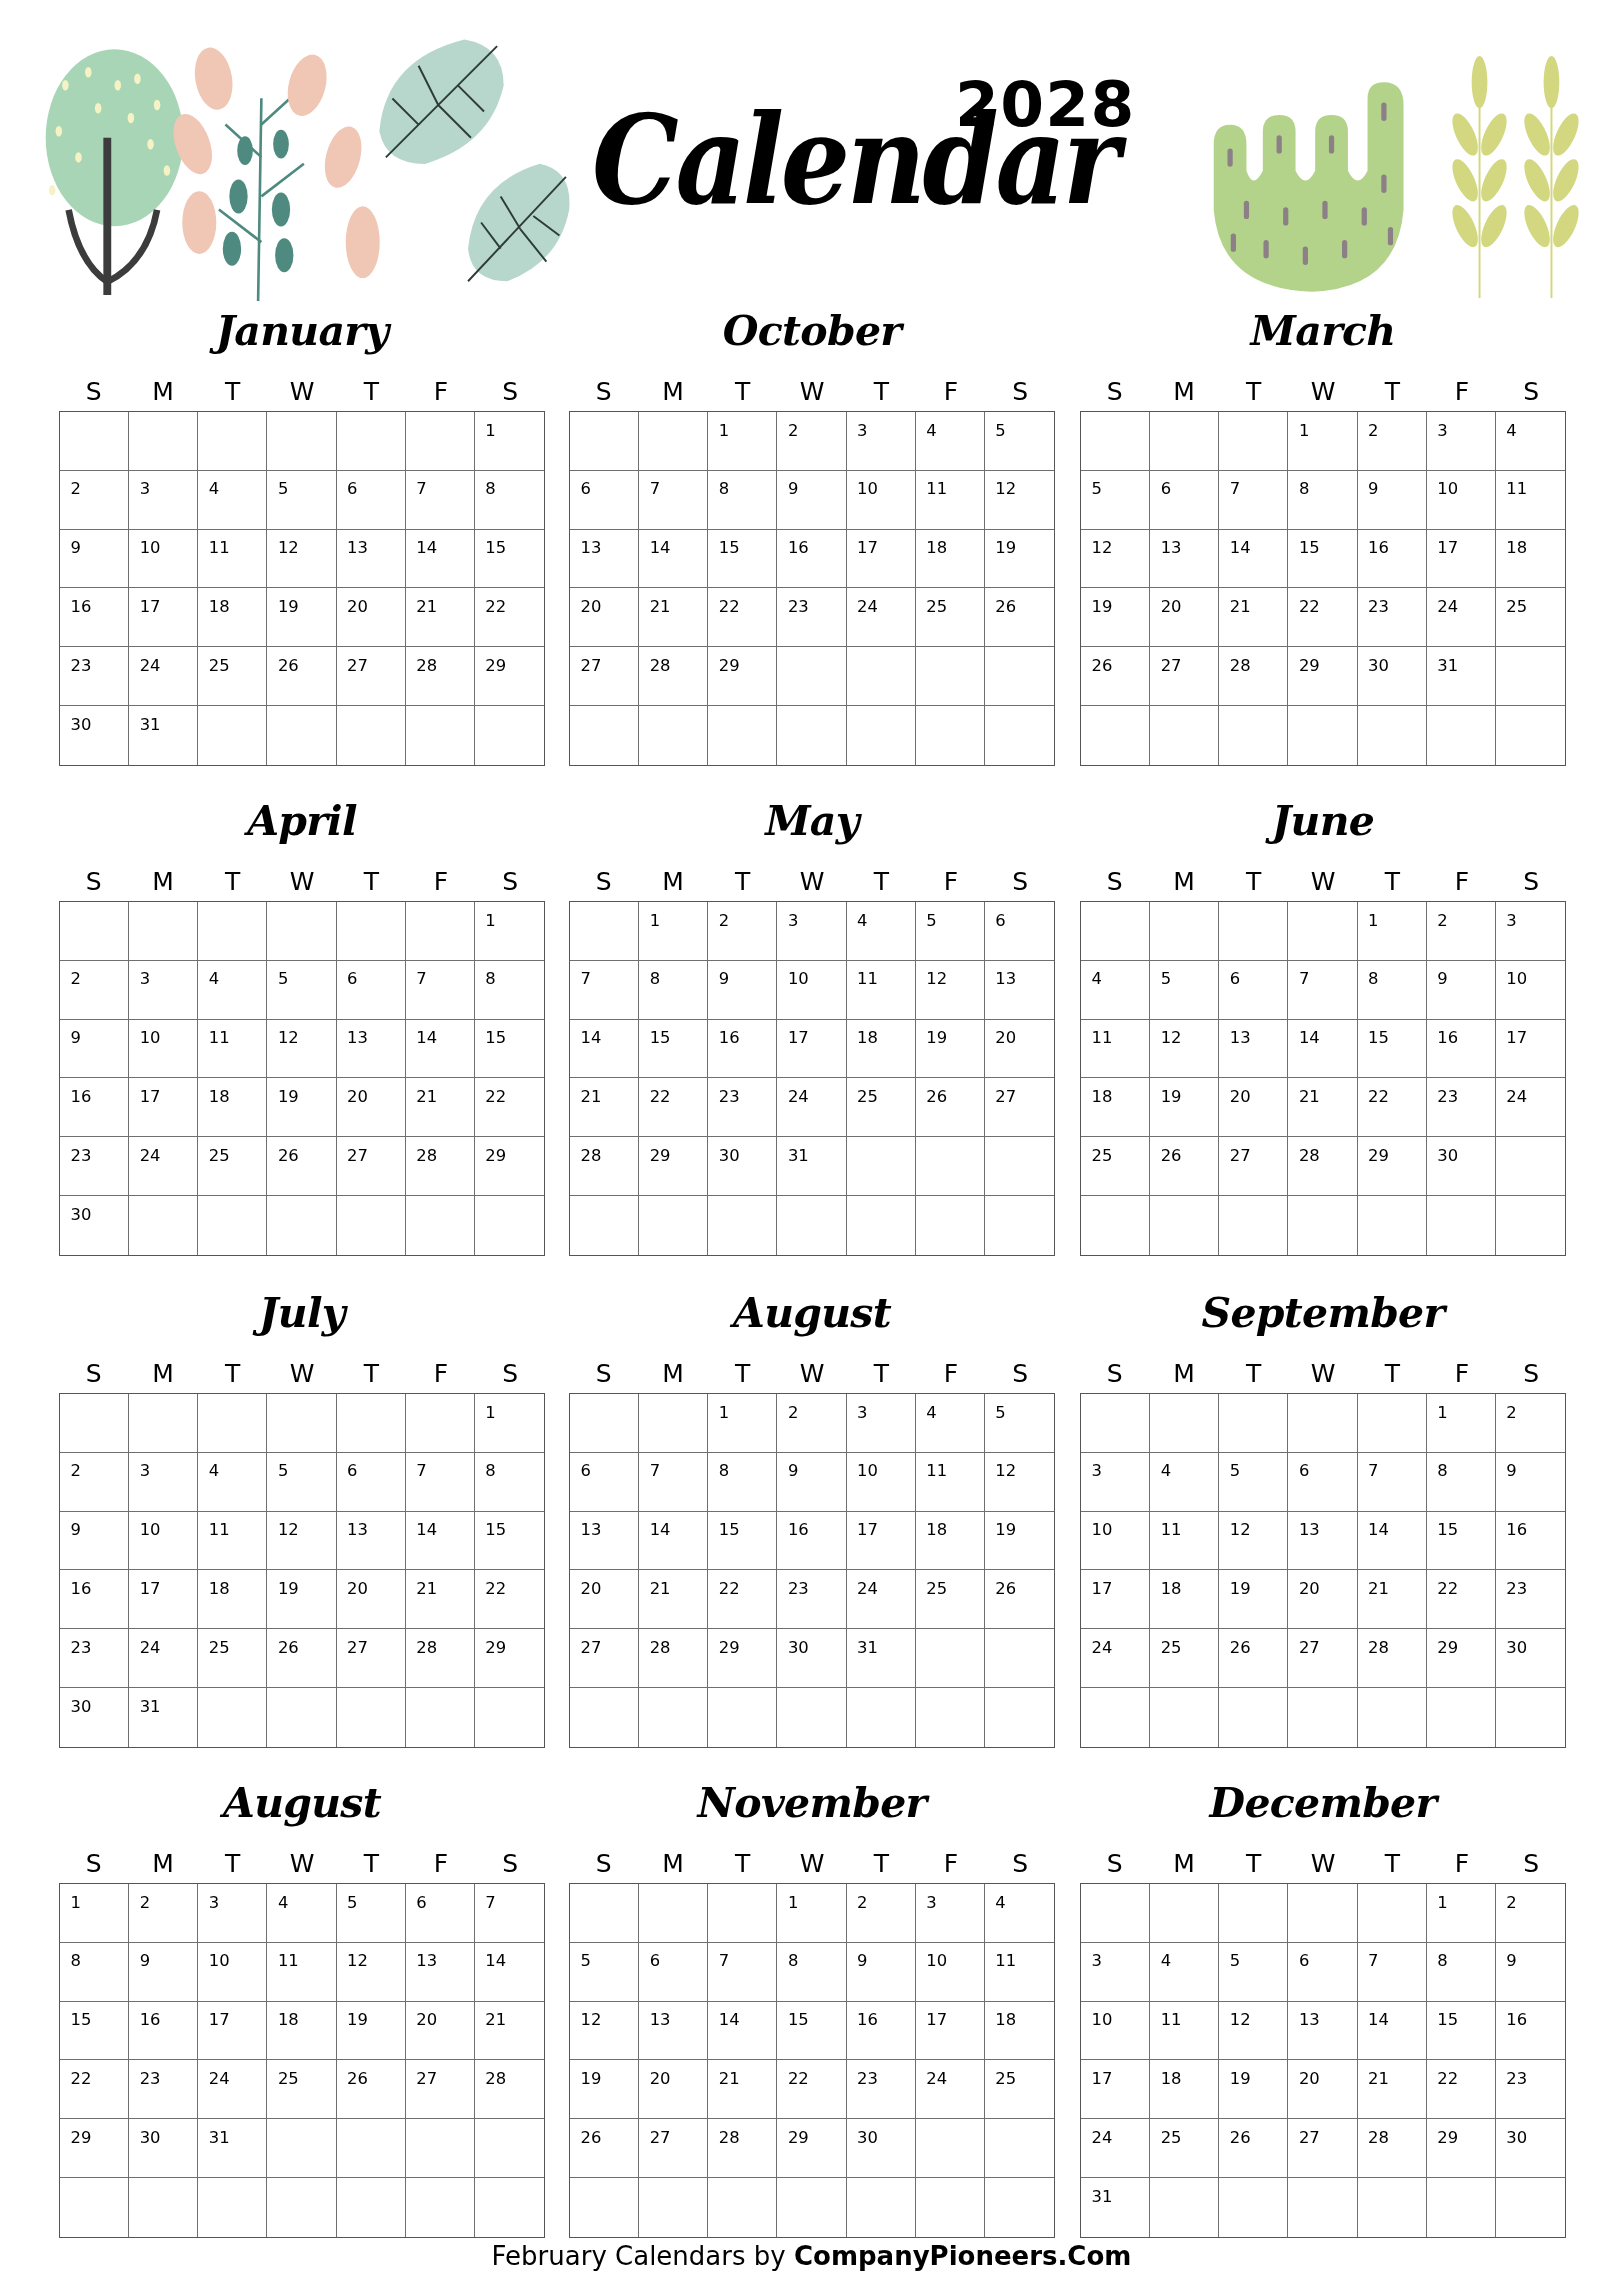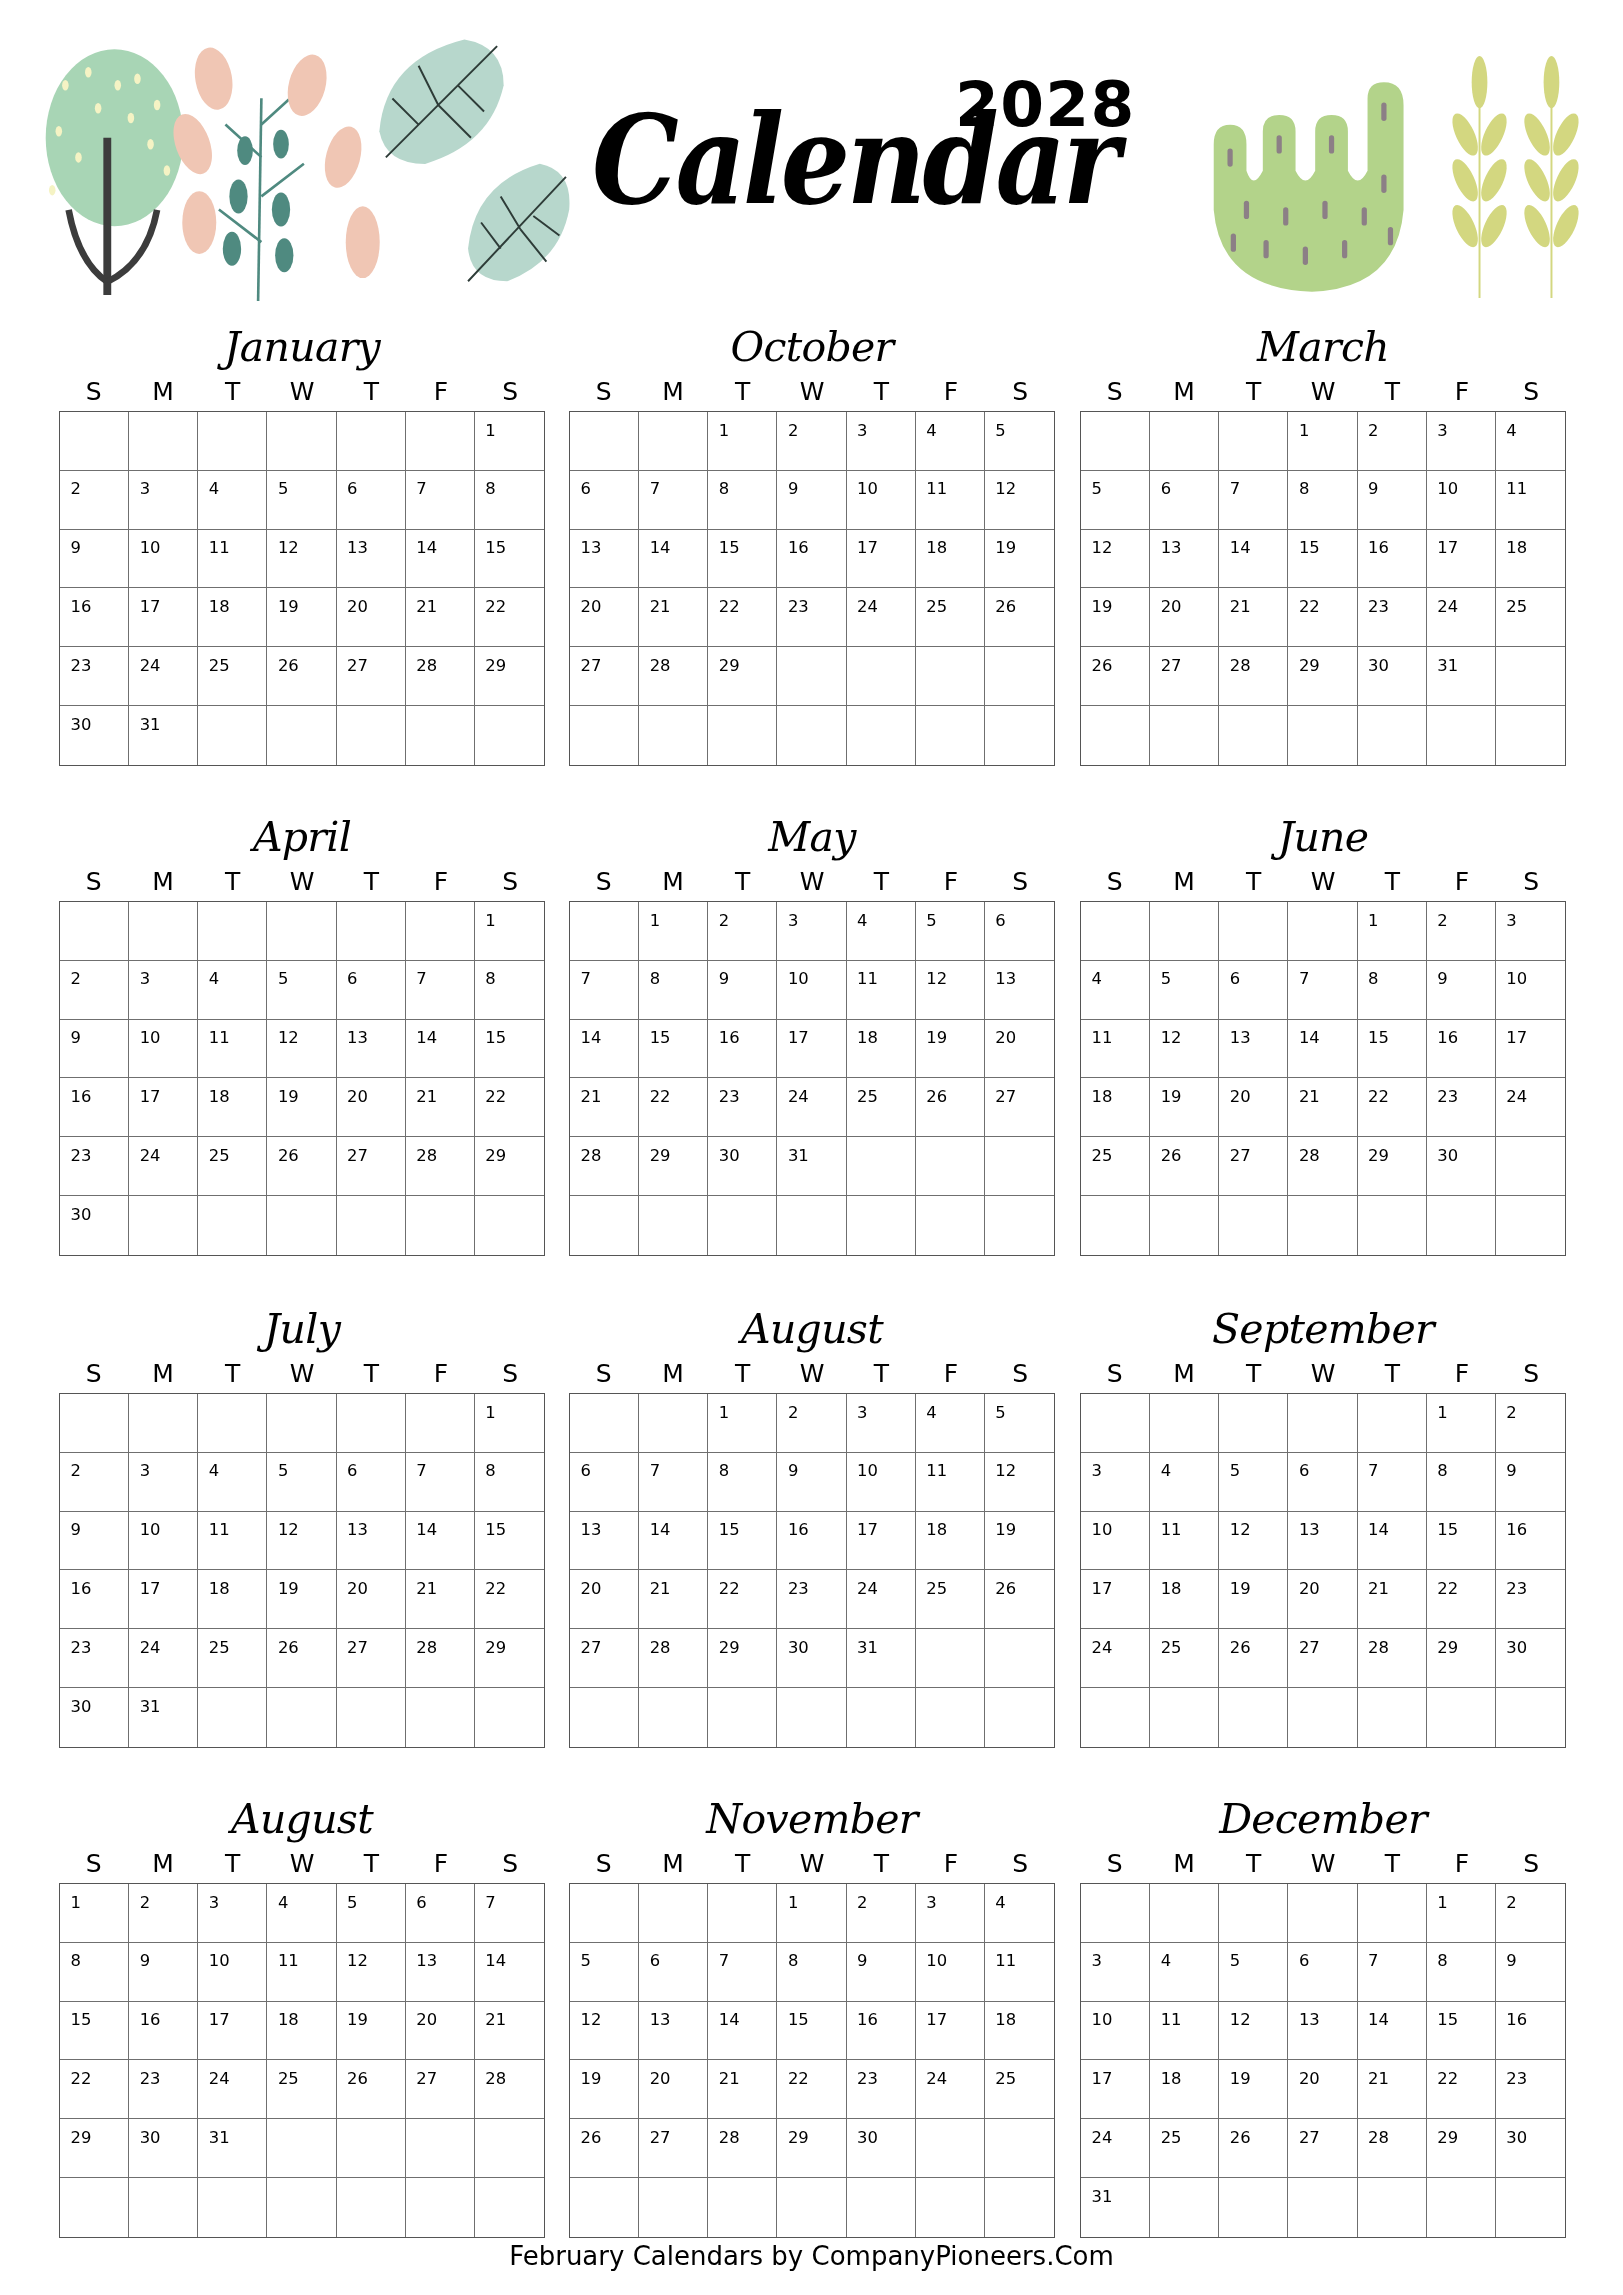--- a/index.html
+++ b/index.html
@@ -18,22 +18,22 @@
     font-size: 124px; line-height: 1; letter-spacing: -3.9px;
     transform: scaleX(0.88); transform-origin: left top;
   }
 
   .month {
     position: absolute; width: 486px;
   }
   .month-name {
     position: absolute; left: 0; width: 486px; top: 0; height: 59px;
     text-align: center;
-    font-family: "DejaVu Serif", serif; font-style: italic; font-weight: normal;
-    font-size: 41px; line-height: 59px; letter-spacing: -0.7px; margin-top: 16px;
+    font-family: "DejaVu Serif", serif; font-style: italic; font-weight: bold;
+    font-size: 41px; line-height: 59px; letter-spacing: -0.7px;
   }
   .dow-row {
     position: absolute; left: 0; top: 71px; width: 486px; height: 37px;
     display: grid; grid-template-columns: repeat(7, 1fr);
   }
   .dow {
     text-align: center; font-family: "DejaVu Sans", sans-serif;
     font-size: 25px; line-height: 37px; font-weight: normal;
   }
   .grid {
@@ -49,21 +49,21 @@
   .cell:nth-child(n+36) { border-bottom: none; }
   .num {
     position: absolute; left: 10.5px; top: 10.5px;
     font-family: "DejaVu Sans", sans-serif; font-size: 16.4px; line-height: 1;
   }
 
   .footer {
     position: absolute; left: 0; width: 1623px; top: 2241px; text-align: center;
     font-family: "DejaVu Sans", sans-serif; font-size: 26px;
   }
-  .footer .brand { font-weight: normal; }
+  .footer .brand { font-weight: bold; }
 </style>
 </head>
 <body>
 
 <svg class="deco" style="left:39px;top:46px" width="151" height="249" viewBox="0 0 230 380">
   <ellipse cx="115" cy="140" rx="105" ry="135" fill="#a8d5b5"></ellipse>
   <g fill="#f5f3c4">
     <ellipse cx="40" cy="60" rx="5" ry="8"></ellipse>
       <ellipse cx="75" cy="40" rx="5" ry="8"></ellipse>
     <ellipse cx="150" cy="50" rx="5" ry="8"></ellipse>

